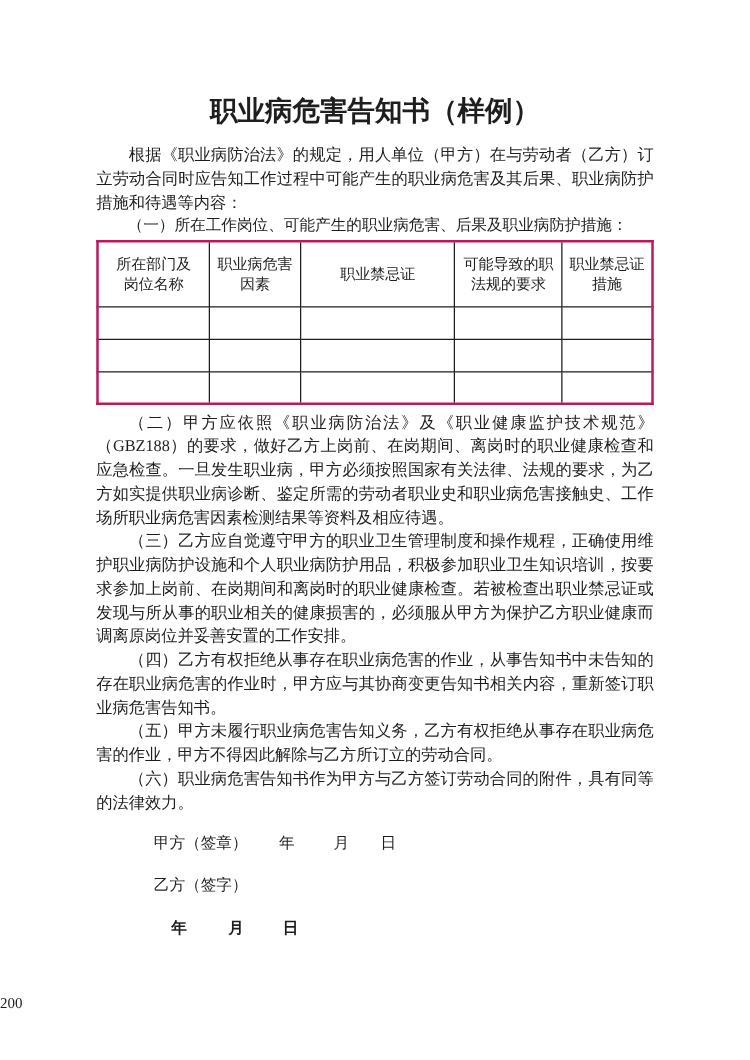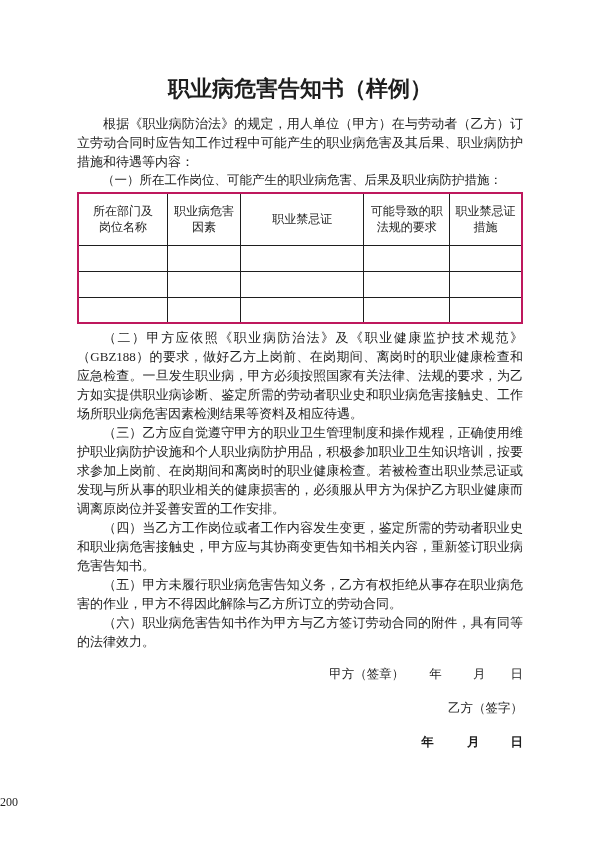--- a/index.html
+++ b/index.html
@@ -60,21 +60,20 @@
     white-space: pre-line;
   }
   .hazards-table td {
     height: 26px;
   }
   .sig-line {
     font-size: 12.5px;
     line-height: 19px;
     padding-left: 46px;
     margin-top: 14px;
-    text-align: right;
   }
   .sig-line.partyb { margin-top: 15px; }
   .sig-line.dateline { padding-left: 60px; margin-top: 15px; font-weight: bold; }
   .sig-gap-a { margin-left: 22px; }
   .sig-gap-b { margin-left: 28px; }
   .sig-gap-c { margin-left: 22px; }
   .sig-gap-d { margin-left: 30px; }
   .sig-gap-e { margin-left: 28px; }
   .page-footer {
     position: absolute;
@@ -138,21 +137,21 @@
           <td></td>
           <td></td>
           <td></td>
           <td></td>
         </tr>
       </tbody>
     </table>
 
     <p class="para">（二）甲方应依照《职业病防治法》及《职业健康监护技术规范》（GBZ188）的要求，做好乙方上岗前、在岗期间、离岗时的职业健康检查和应急检查。一旦发生职业病，甲方必须按照国家有关法律、法规的要求，为乙方如实提供职业病诊断、鉴定所需的劳动者职业史和职业病危害接触史、工作场所职业病危害因素检测结果等资料及相应待遇。</p>
     <p class="para">（三）乙方应自觉遵守甲方的职业卫生管理制度和操作规程，正确使用维护职业病防护设施和个人职业病防护用品，积极参加职业卫生知识培训，按要求参加上岗前、在岗期间和离岗时的职业健康检查。若被检查出职业禁忌证或发现与所从事的职业相关的健康损害的，必须服从甲方为保护乙方职业健康而调离原岗位并妥善安置的工作安排。</p>
-    <p class="para">（四）当乙方工作岗位或者工作内容发生变更，鉴定所需的劳动者职业史和职业病危害接触史，甲方应与其协商变更告知书相关内容，重新签订职业病危害告知书。</p>
+    <p class="para">（四）乙方有权拒绝从事存在职业病危害的作业，从事告知书中未告知的存在职业病危害的作业时，甲方应与其协商变更告知书相关内容，重新签订职业病危害告知书。</p>
     <p class="para">（五）甲方未履行职业病危害告知义务，乙方有权拒绝从事存在职业病危害的作业，甲方不得因此解除与乙方所订立的劳动合同。</p>
     <p class="para">（六）职业病危害告知书作为甲方与乙方签订劳动合同的附件，具有同等的法律效力。</p>
 
     <div class="sig-line">
       <span>甲方（签章）</span>
       <span class="sig-gap-a">年</span>
       <span class="sig-gap-b">月</span>
       <span class="sig-gap-c">日</span>
     </div>
 

